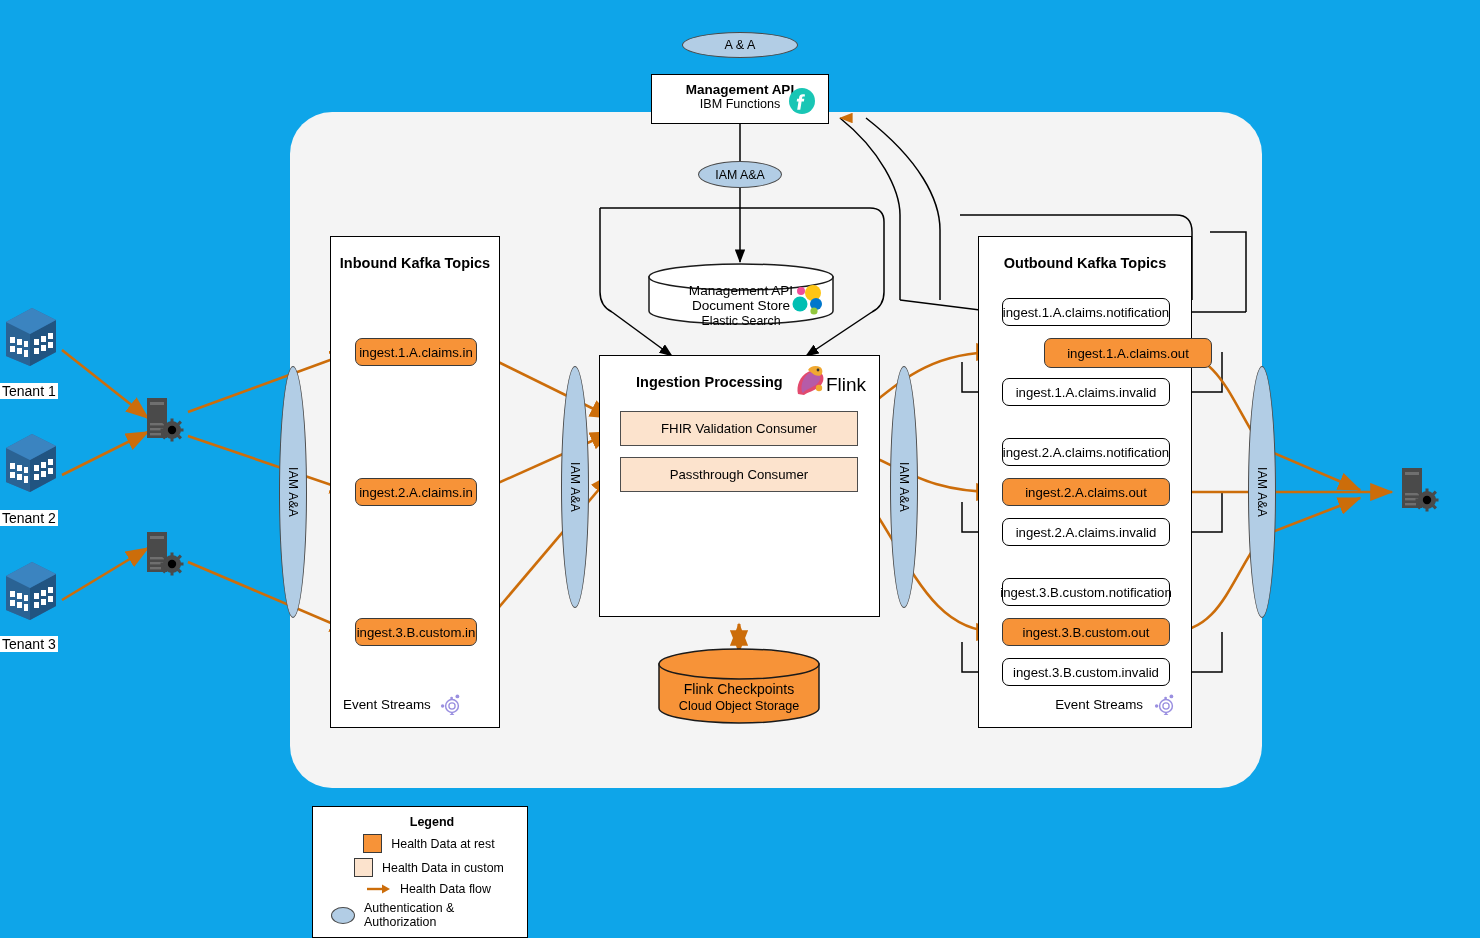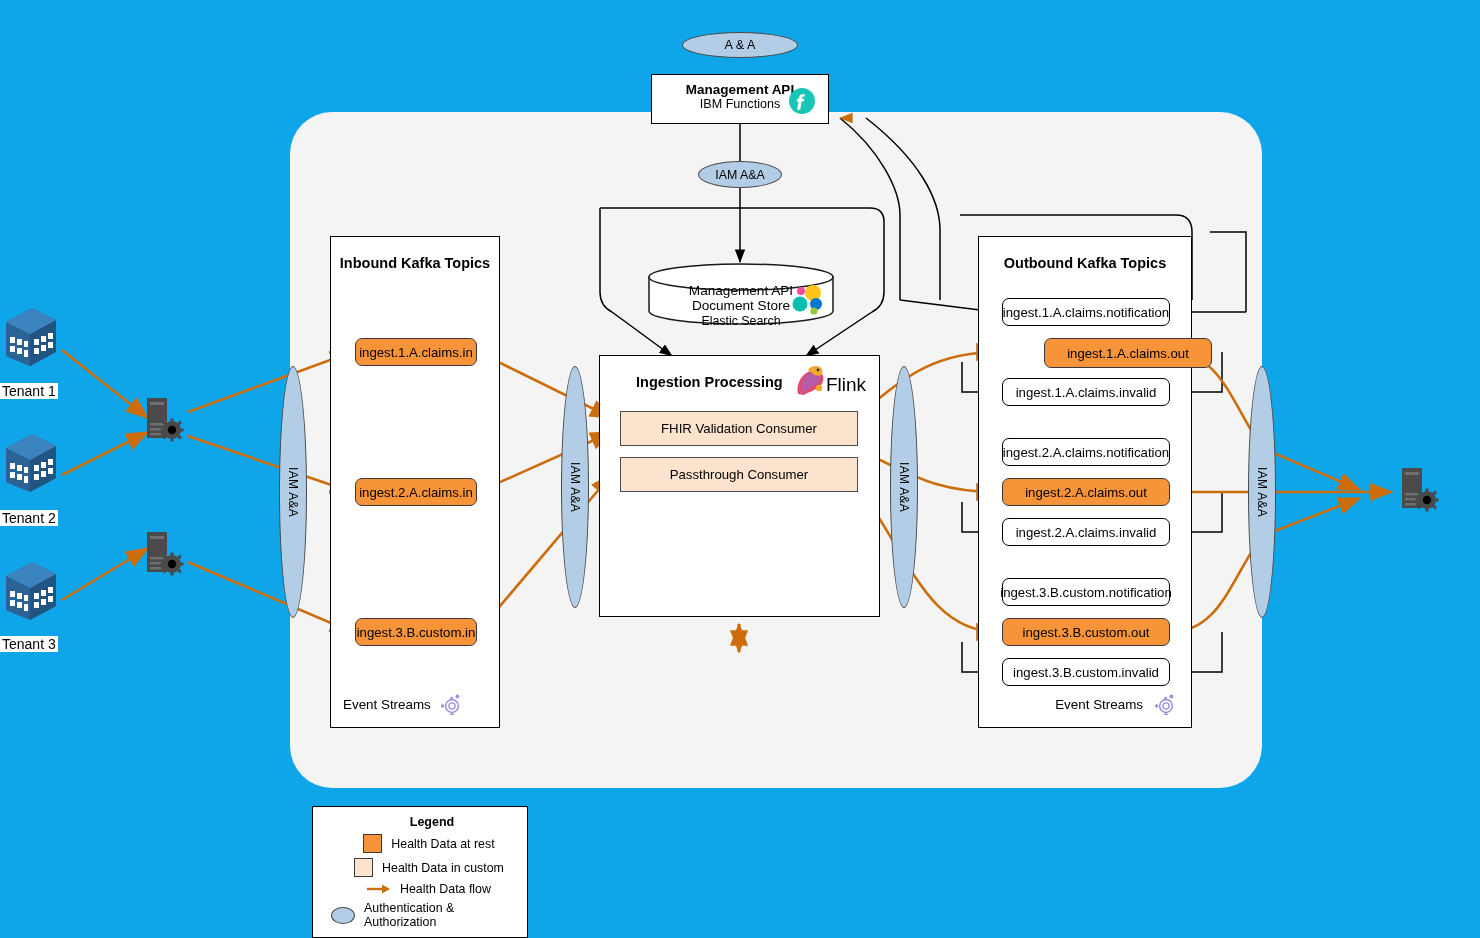--- a/index.html
+++ b/index.html
@@ -376,20 +376,32 @@
       <path d="M10,28 C8,20 12,11 19,8 C23,6 27,8 28,12 C29,16 26,20 22,22 C17,25 13,26 11,29 Z" fill="#b65ba8"></path>
       <path d="M16,6 C18,2 24,1 28,3 C31,5 31,9 29,11 C26,13 22,11 20,9 Z" fill="#f0a830"></path>
       <circle cx="27" cy="24" r="3.2" fill="#f0a830"></circle>
       <circle cx="26" cy="6" r="1.4" fill="#333"></circle>
     </svg>
     <span class="abs" style="left:226px;top:18px;font-size:19px;color:#000;">Flink</span>
   </div>
   <div class="abs consumer" style="left:620px;top:411px;width:238px;height:35px;">FHIR Validation Consumer</div>
   <div class="abs consumer" style="left:620px;top:457px;width:238px;height:35px;">Passthrough Consumer</div>
 
+  <div class="cyl" style="left:658px;top:648px;width:162px;height:78px;">
+    <svg width="162" height="78" viewBox="0 0 162 78">
+      <path d="M1,16 L1,60 A80,15 0 0 0 161,60 L161,16 Z" fill="#f79338" stroke="#1a1a1a" stroke-width="1.5"></path>
+      <ellipse cx="81" cy="16" rx="80" ry="15" fill="#f79338" stroke="#1a1a1a" stroke-width="1.5"></ellipse>
+    </svg>
+    <div class="cyl-label" style="top:33px;font-size:14px;font-weight:normal;line-height:17px;">
+      <span>Flink Checkpoints</span>
+    </div>
+    <div class="cyl-label" style="top:51px;font-size:12.6px;line-height:15px;">
+      <span>Cloud Object Storage</span>
+    </div>
+  </div>
 
   <div class="abs groupbox" style="left:978px;top:236px;width:214px;height:492px;">
     <div class="grouptitle" style="position:absolute;left:0;top:18px;width:100%;text-align:center;">Outbound Kafka Topics</div>
     <div style="position:absolute;right:14px;bottom:12px;display:flex;align-items:center;gap:10px;">
       <span style="font-size:13.4px;color:#000;">Event Streams</span>
       <svg width="24" height="22" viewBox="0 0 24 22">
         <circle cx="13" cy="13" r="6.4" fill="none" stroke="#9a8fe0" stroke-width="1.5"></circle>
         <circle cx="13" cy="13" r="3.1" fill="none" stroke="#9a8fe0" stroke-width="1.3"></circle>
         <path d="M13,19.4 L10.6,22 L15.4,22 Z" fill="#9a8fe0"></path>
         <circle cx="18.4" cy="3.4" r="1.9" fill="#9a8fe0"></circle>

